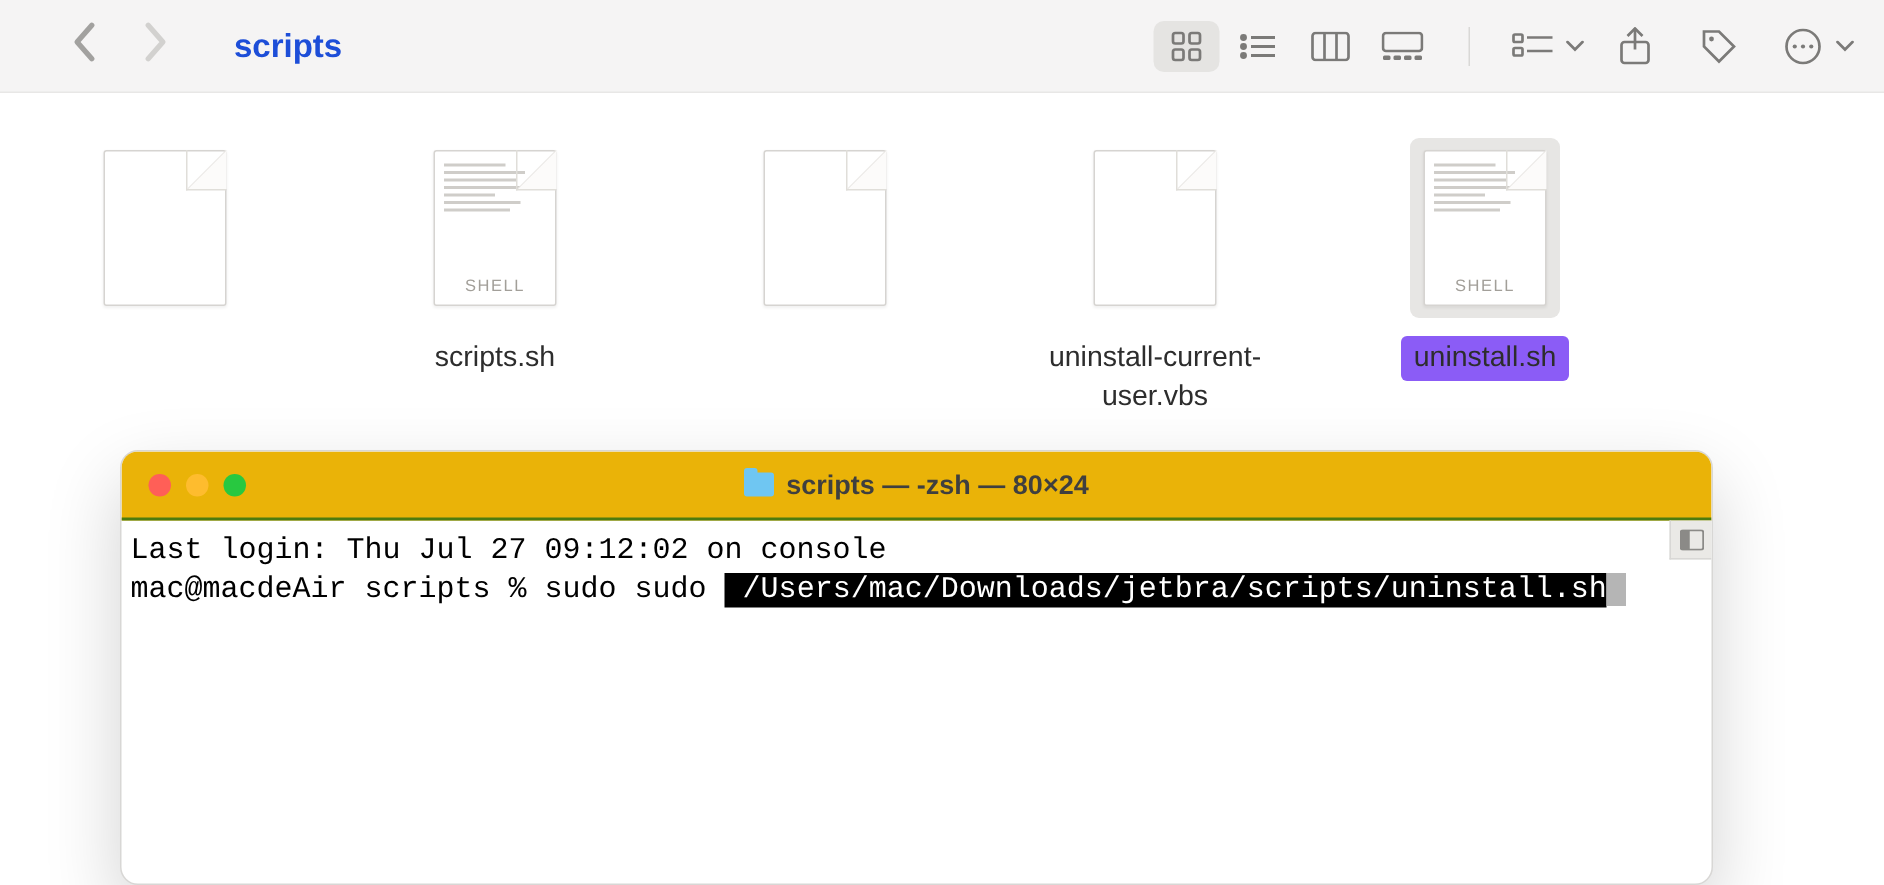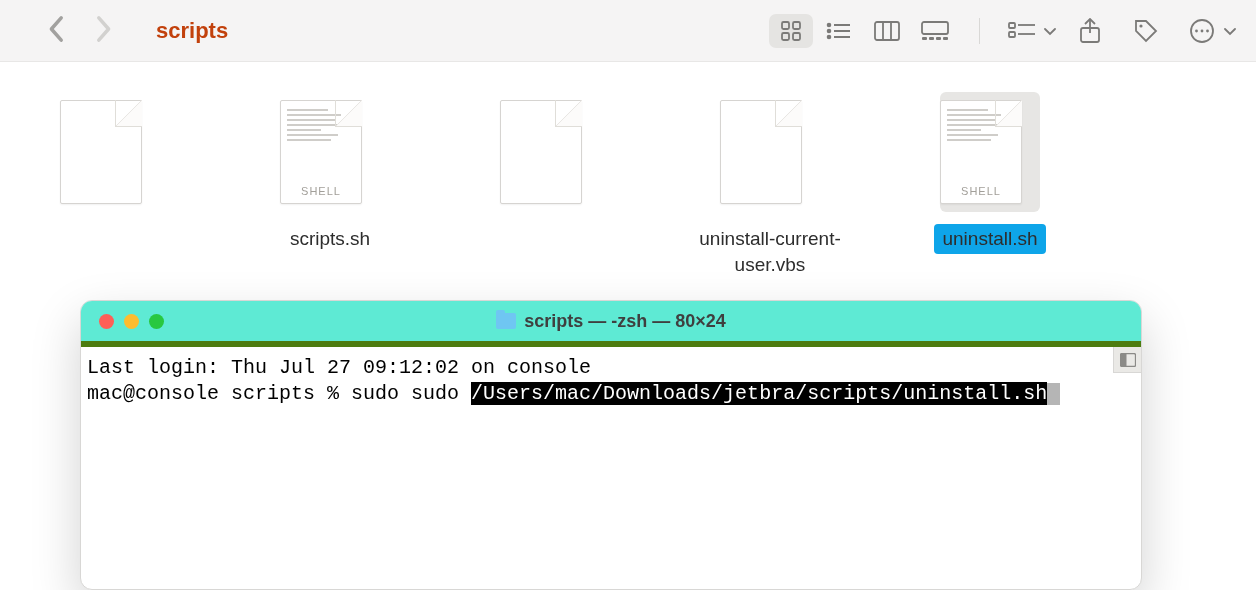--- a/index.html
+++ b/index.html
@@ -18,21 +18,21 @@
       display: flex;
       align-items: center;
       padding: 0 20px;
       gap: 12px;
     }
     .nav-arrows { display: flex; gap: 28px; align-items: center; margin-left: 28px; }
     .nav-arrow svg { width: 18px; height: 28px; }
     .folder-title {
       font-size: 22px;
       font-weight: 600;
-      color: #c2410c;
+      color: #1d4ed8;
       margin-left: 32px;
     }
     .spacer { flex: 1; }
     .view-group {
       display: flex;
       align-items: center;
       background: #f5f4f4;
       border-radius: 8px;
       padding: 2px;
       gap: 4px;
@@ -57,21 +57,21 @@
     }
     .file-item {
       width: 160px;
       display: flex;
       flex-direction: column;
       align-items: center;
       text-align: center;
     }
     .file-icon-wrap {
       width: 100px; height: 120px;
-      display: flex; align-items: center; 
+      display: flex; align-items: center; justify-content: center;
       border-radius: 6px;
     }
     .file-item.selected .file-icon-wrap { background: #e7e6e4; }
     .file-icon {
       width: 82px; height: 104px;
       background: #fff;
       border: 1px solid #d6d4d1;
       border-radius: 2px;
       position: relative;
       box-shadow: 0 1px 2px rgba(0,0,0,0.06);
@@ -105,38 +105,38 @@
       background: #fff;
     }
     .file-label {
       margin-top: 12px;
       font-size: 19px;
       color: #2d2d2d;
       line-height: 1.35;
       padding: 2px 8px;
       border-radius: 4px;
     }
-    .file-item.selected .file-label { background: #0ea5e9; }
+    .file-item.selected .file-label { background: #8b5cf6; }
 
     .terminal-window {
       position: absolute;
       left: 80px;
       top: 300px;
       width: 1062px;
       height: 290px;
       background: #fff;
       border: 1px solid #d8d7d5;
       border-radius: 12px;
       box-shadow: 0 20px 50px rgba(0,0,0,0.18);
       overflow: hidden;
     }
     .term-titlebar {
       height: 46px;
-      background: #5eead4;
-      border-bottom: 6px solid #4d7c0f;
+      background: #eab308;
+      border-bottom: 2px solid #4d7c0f;
       display: flex;
       align-items: center;
       position: relative;
     }
     .traffic { display:flex; gap:10px; margin-left: 18px; }
     .dot { width:15px; height:15px; border-radius:50%; }
     .dot.red { background:#ff5f57; }
     .dot.yellow { background:#febc2e; }
     .dot.green { background:#28c840; }
     .term-title {
@@ -161,21 +161,21 @@
     }
     .term-body {
       font-family: Menlo, Monaco, "Courier New", monospace;
       font-size: 20px;
       line-height: 1.3;
       white-space: pre-wrap;
       word-break: break-all;
       padding: 8px 6px;
       color: #000;
     }
-    .hl { background:#000; color:#fff; }
+    .hl { background:#000; color:#fff;padding-left:12px; }
     .cursor { display:inline-block; width:13px; height:22px; background:#b5b5b5; vertical-align:middle; }
   </style>
 </head>
 <body>
 
 <div class="toolbar">
   <div class="nav-arrows">
     <div class="nav-arrow">
       <svg viewBox="0 0 12 20">
           <polyline points="9,2 2,10 9,18" stroke="#a2a19f" stroke-width="2.5" fill="none" stroke-linecap="round" stroke-linejoin="round"></polyline>
@@ -338,14 +338,14 @@
       <span>scripts — -zsh — 80×24</span>
     </div>
   </div>
   <div class="term-sidebar-icon">
     <svg width="16" height="14" viewBox="0 0 16 14">
         <rect x="0.5" y="0.5" width="15" height="13" rx="1.5" fill="none" stroke="#8b8a87" stroke-width="1.3"></rect>
         <rect x="0.5" y="0.5" width="6" height="13" fill="#8b8a87"></rect>
       </svg>
   </div>
   <div class="term-body"><span>Last login: Thu Jul 27 09:12:02 on console</span>
-<span>mac@console scripts % </span><span>sudo sudo </span><span class="hl">/Users/mac/Downloads/jetbra/scripts/uninstall.sh</span><span class="cursor"></span></div>
+<span>mac@macdeAir scripts % </span><span>sudo sudo </span><span class="hl">/Users/mac/Downloads/jetbra/scripts/uninstall.sh</span><span class="cursor"></span></div>
 </div>
 
 </body></html>

